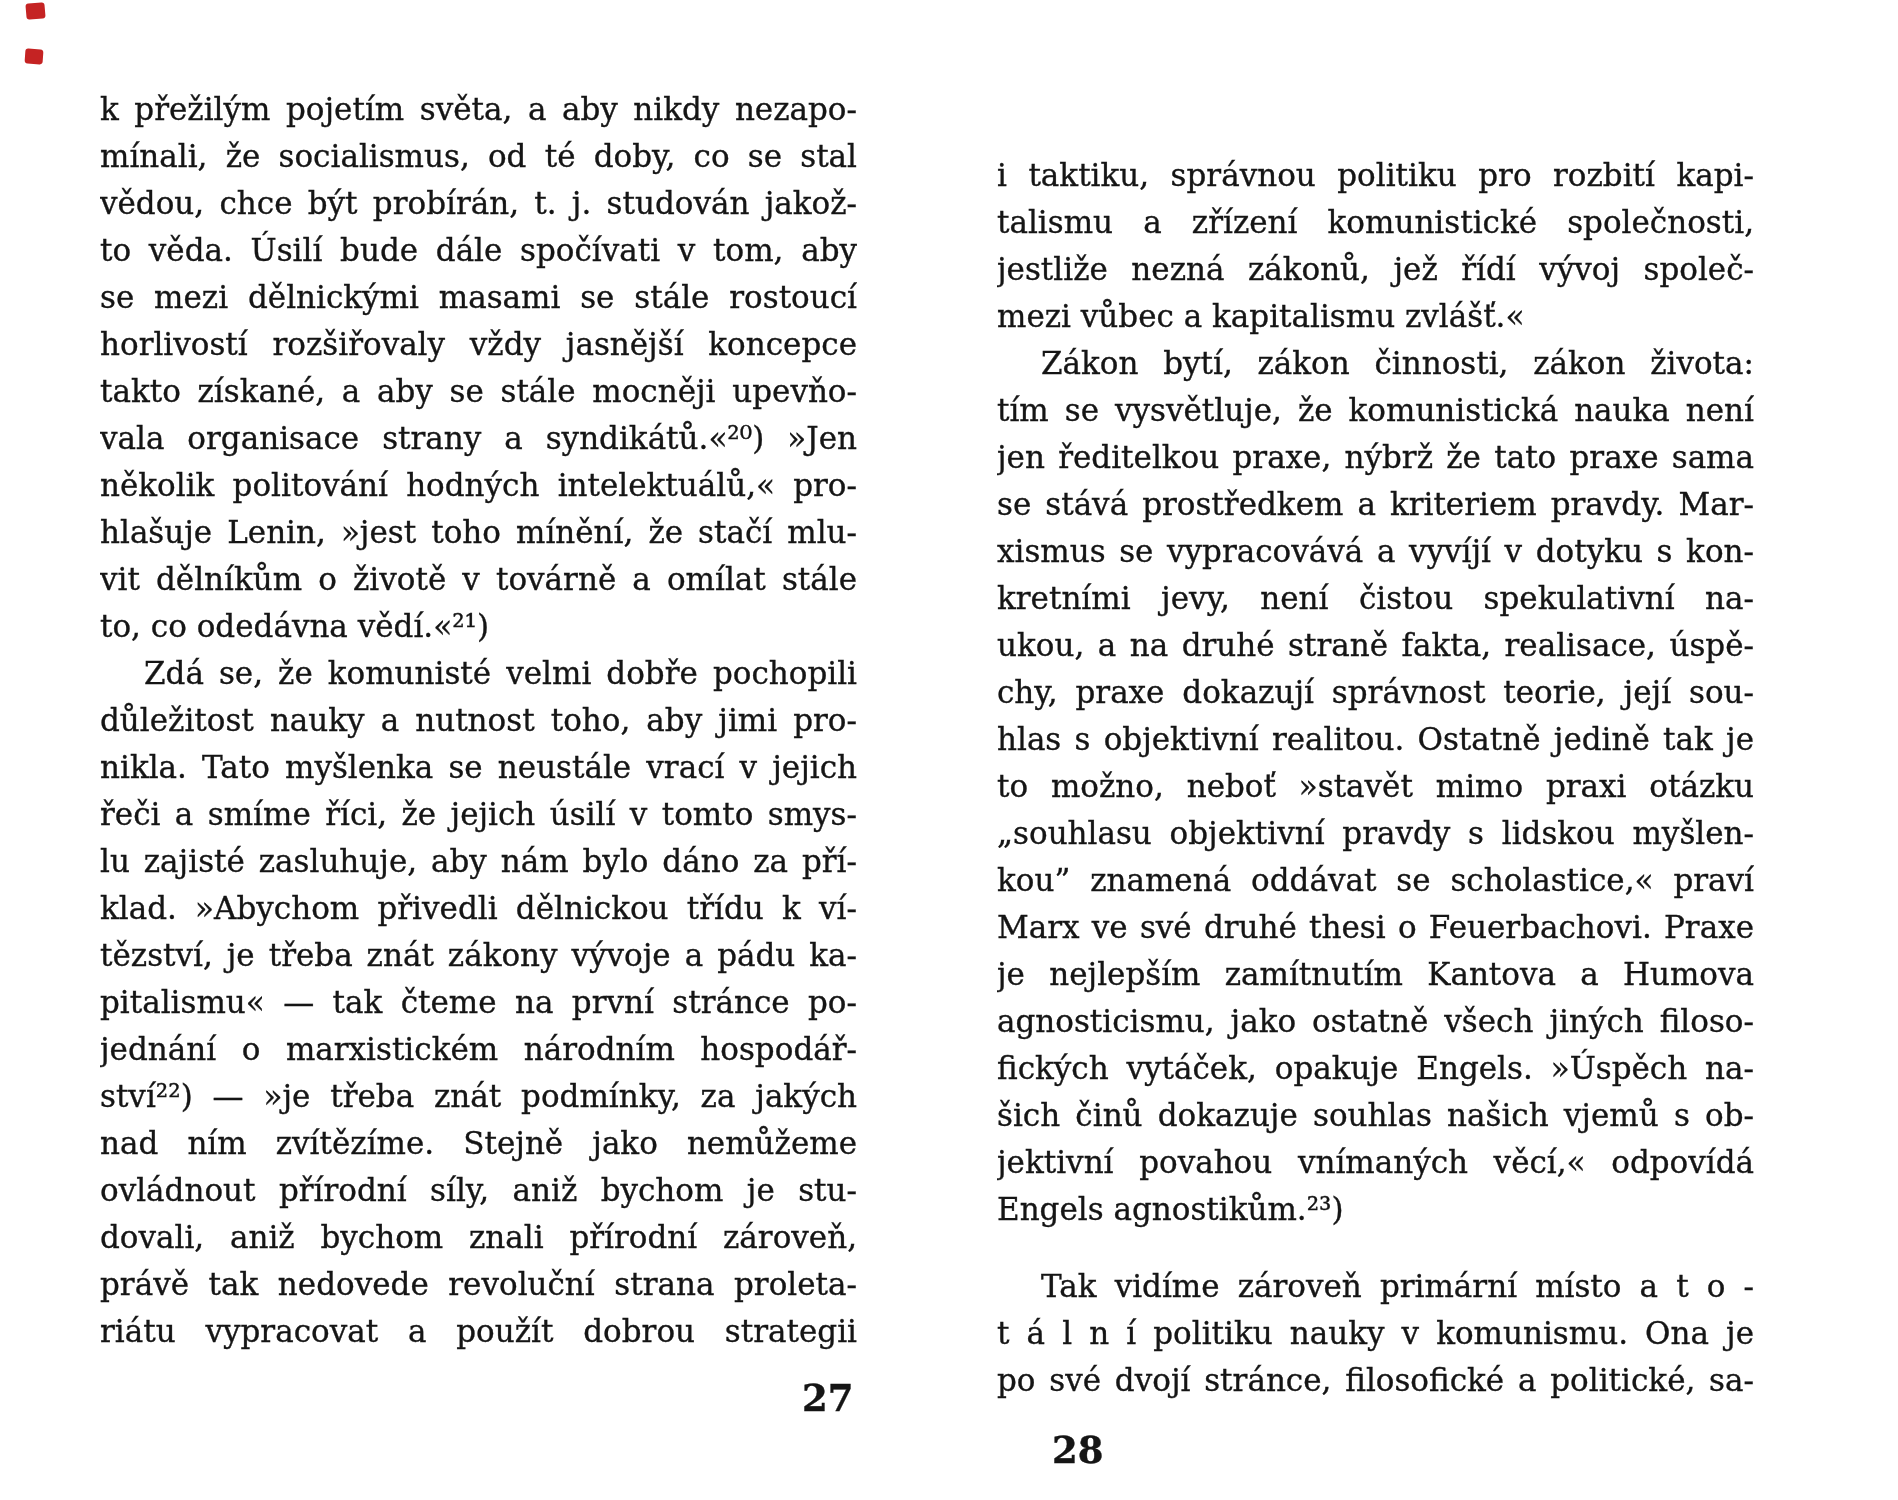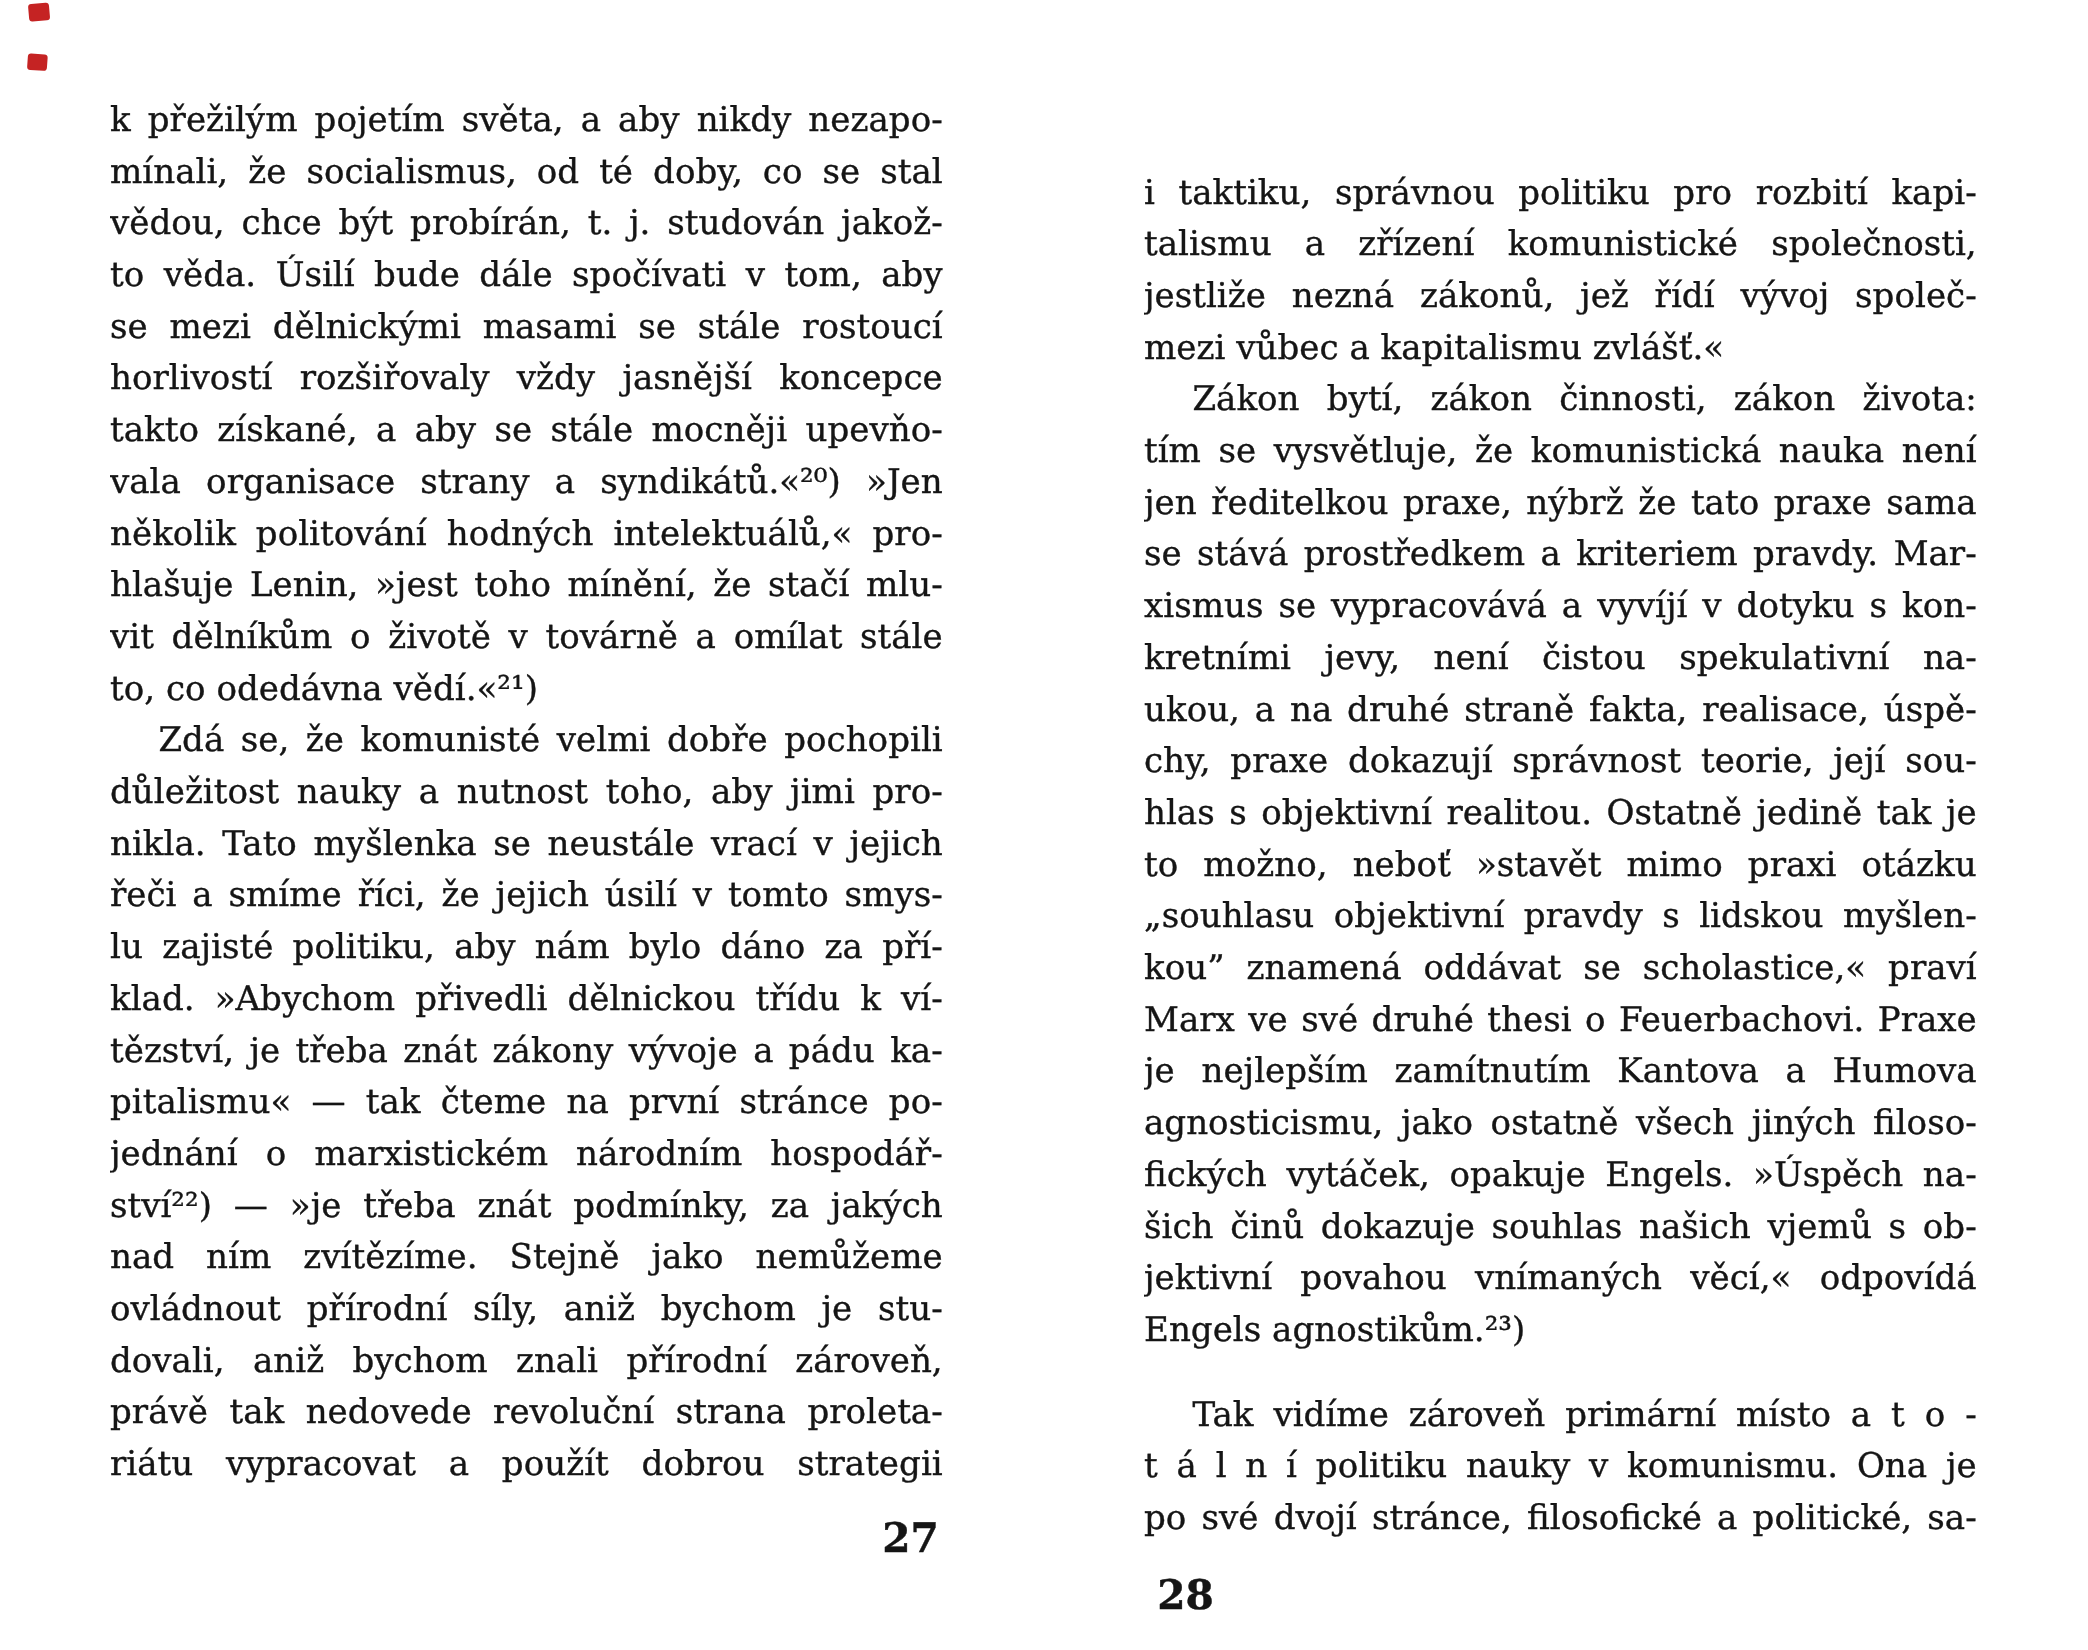--- a/index.html
+++ b/index.html
@@ -20,21 +20,21 @@
     inset: 0;
   }
   .text-block {
     position: absolute;
     width: 757px;
     font-size: 31px;
     line-height: 47px;
     -webkit-text-stroke: 0.35px currentColor;
   }
   #left-text  { left: 100px;  top: 86px;  }
-  #right-text { left: 1040px; top: 152px; }
+  #right-text { left: 997px; top: 152px; }
   .para { margin: 0; }
   .para.gap { margin-top: 30px; }
   .line {
     height: 47px;
     overflow: hidden;
     text-align: justify;
     text-align-last: justify;
   }
   .line.flush { text-align-last: left; }
   .para.indent .line:first-child { text-indent: 44px; }
@@ -73,21 +73,21 @@
           <div class="line">několik politování hodných intelektuálů,« pro-</div>
           <div class="line">hlašuje Lenin, »jest toho mínění, že stačí mlu-</div>
           <div class="line">vit dělníkům o životě v továrně a omílat stále</div>
           <div class="line flush">to, co odedávna vědí.«²¹)</div>
         </div>
         <div class="para indent">
           <div class="line">Zdá se, že komunisté velmi dobře pochopili</div>
           <div class="line">důležitost nauky a nutnost toho, aby jimi pro-</div>
           <div class="line">nikla. Tato myšlenka se neustále vrací v jejich</div>
           <div class="line">řeči a smíme říci, že jejich úsilí v tomto smys-</div>
-          <div class="line">lu zajisté politiku, aby nám bylo dáno za pří-</div>
+          <div class="line">lu zajisté zasluhuje, aby nám bylo dáno za pří-</div>
           <div class="line">klad. »Abychom přivedli dělnickou třídu k ví-</div>
           <div class="line">tězství, je třeba znát zákony vývoje a pádu ka-</div>
           <div class="line">pitalismu« — tak čteme na první stránce po-</div>
           <div class="line">jednání o marxistickém národním hospodář-</div>
           <div class="line">ství²²) — »je třeba znát podmínky, za jakých</div>
           <div class="line">nad ním zvítězíme. Stejně jako nemůžeme</div>
           <div class="line">ovládnout přírodní síly, aniž bychom je stu-</div>
           <div class="line">dovali, aniž bychom znali přírodní zároveň,</div>
           <div class="line">právě tak nedovede revoluční strana proleta-</div>
           <div class="line">riátu vypracovat a použít dobrou strategii</div>

